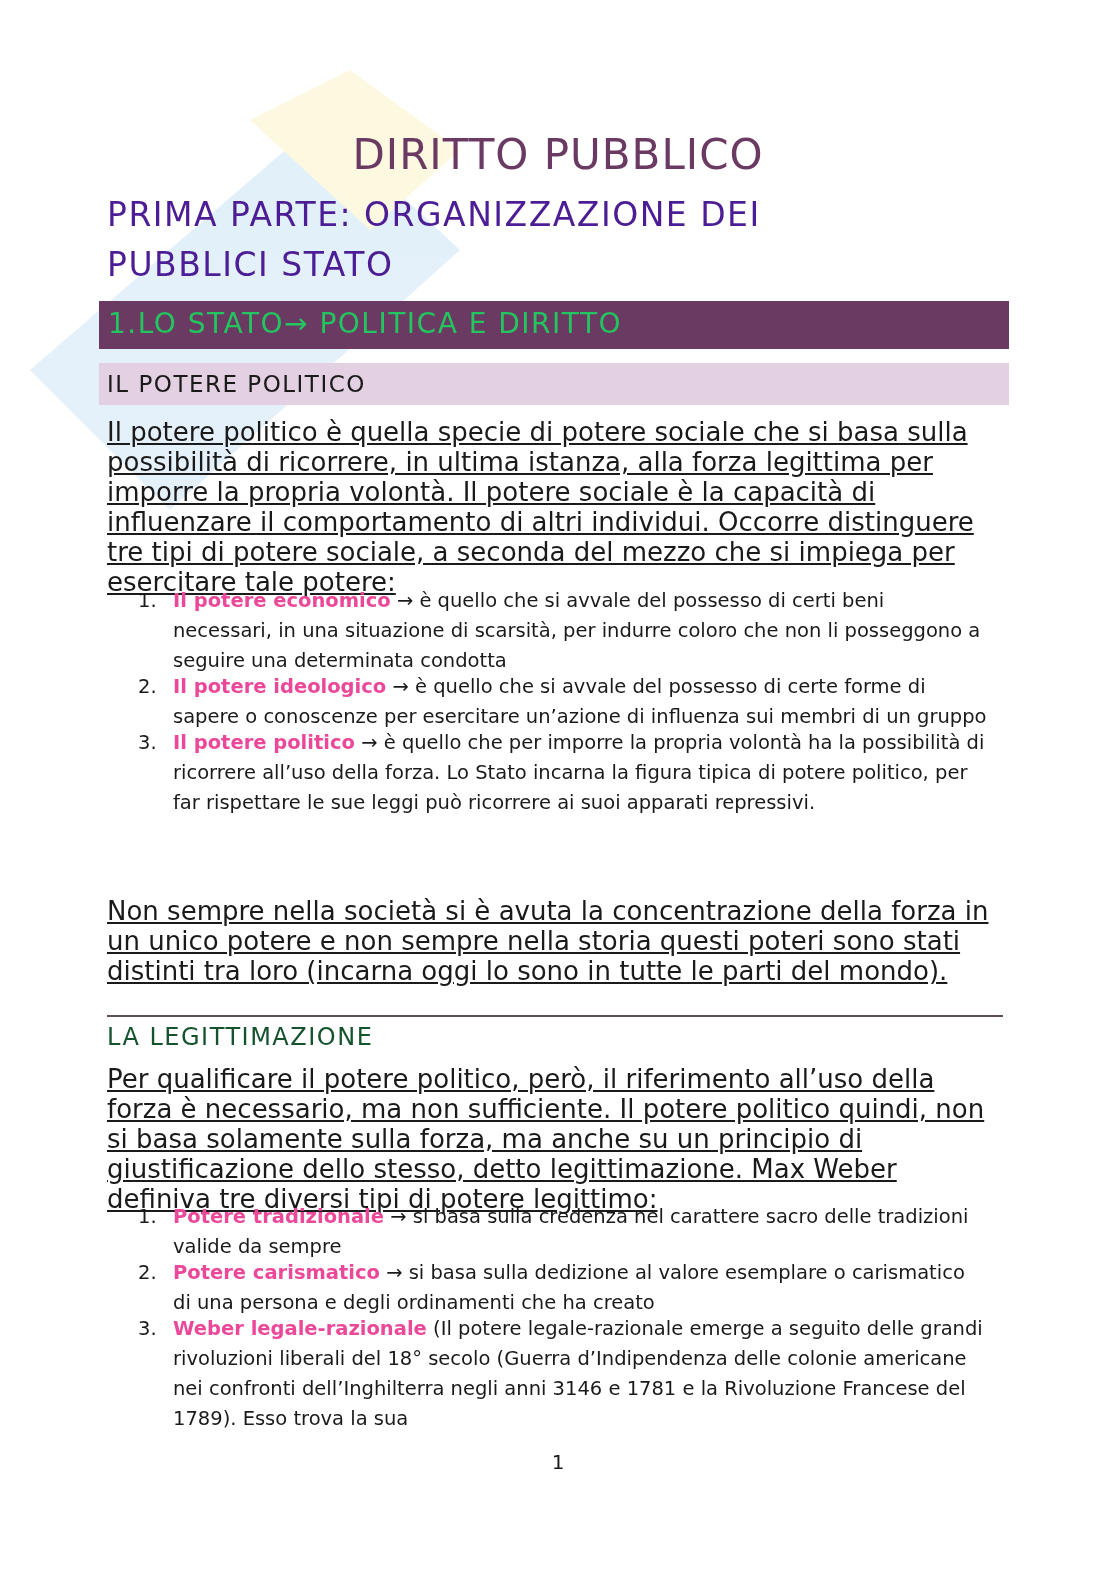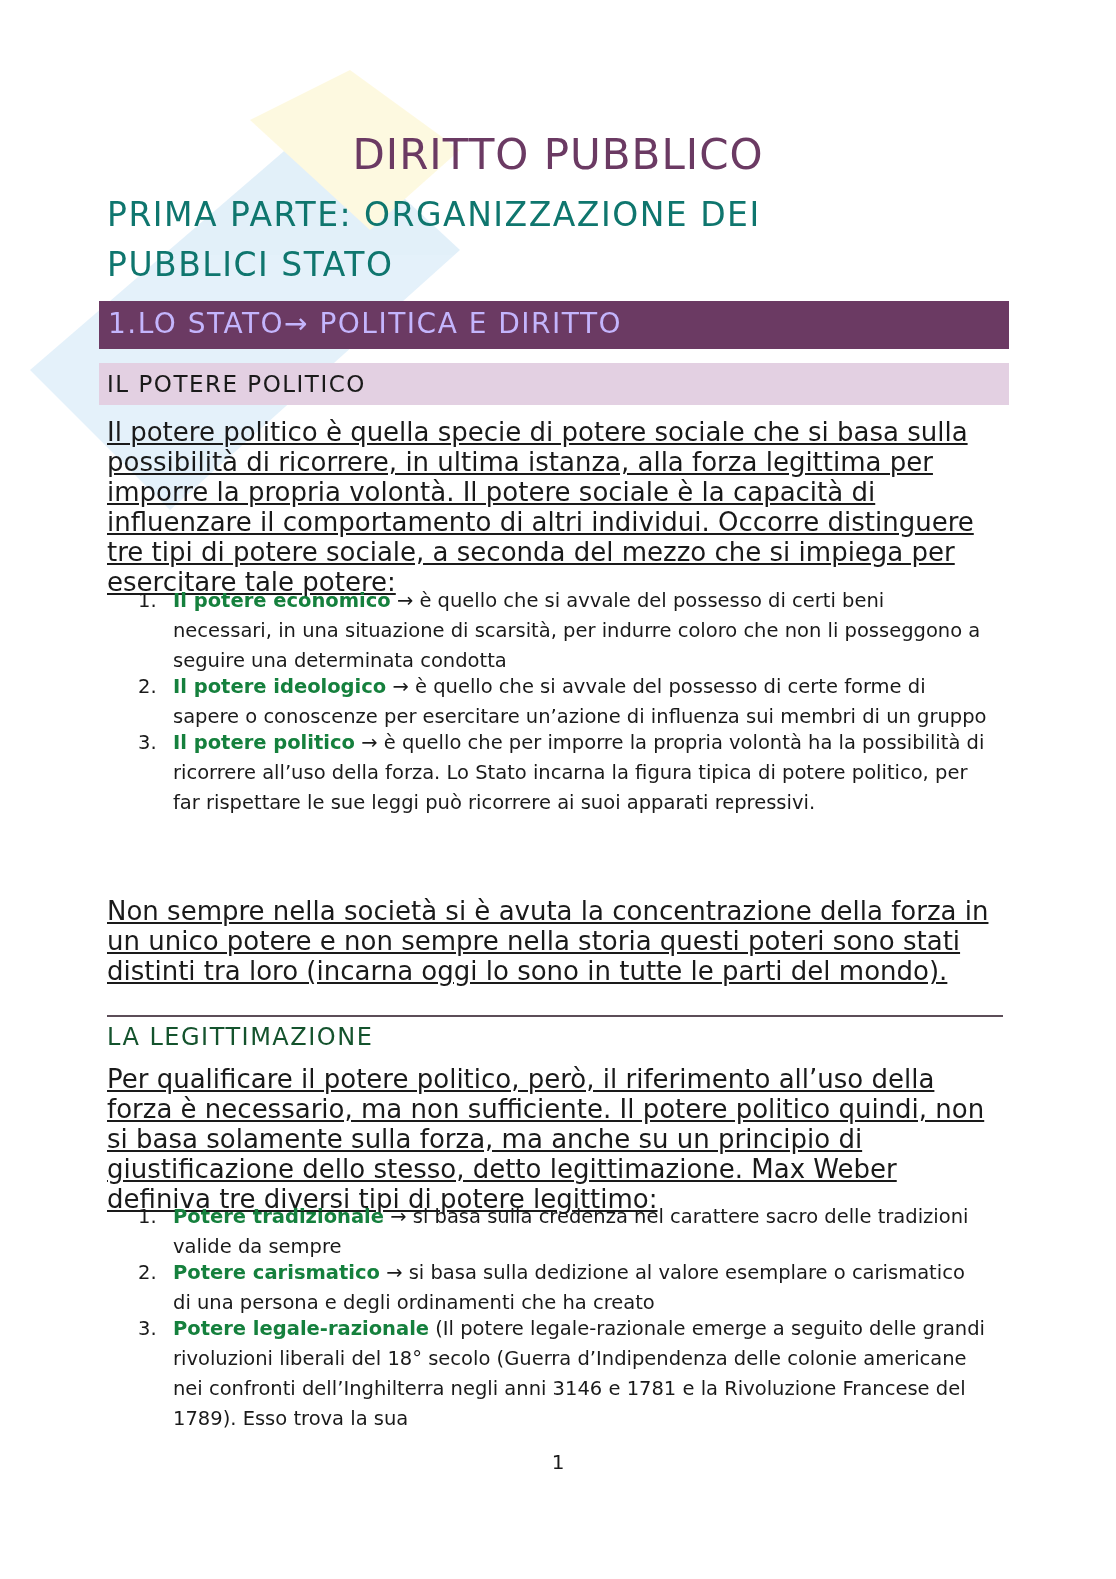--- a/index.html
+++ b/index.html
@@ -3,32 +3,32 @@
   <meta charset="utf-8">
   <style>
     html, body { margin: 0; padding: 0; background: #ffffff; }
     body { width: 1116px; height: 1579px; position: relative; overflow: hidden;
            font-family: "DejaVu Sans", sans-serif; color: #1a1a1a; }
     .watermark { position: absolute; left: 20px; top: 40px; width: 500px; height: 500px; pointer-events: none; }
     .page { position: absolute; left: 0; top: 0; width: 1116px; height: 1168px; }
     .title { position: absolute; left: 0; width: 1116px; top: 130px; text-align: center;
              font-size: 42px; color: #6b3a63; letter-spacing: 1px; margin: 0; font-weight: normal; }
     .subtitle { position: absolute; left: 107px; top: 190px; width: 880px; font-size: 33px; line-height: 50px;
-                color: #0f766e; letter-spacing: 1.5px; margin: 0; font-weight: normal; }
+                color: #4c1d95; letter-spacing: 1.5px; margin: 0; font-weight: normal; }
     .h1bar { position: absolute; left: 99px; top: 301px; width: 910px; height: 48px; background: #6b3a63;
-             color: #c4b5fd; font-size: 28px; line-height: 46px; padding-left: 9px; box-sizing: border-box;
+             color: #22c55e; font-size: 28px; line-height: 46px; padding-left: 9px; box-sizing: border-box;
              letter-spacing: 1.5px; margin: 0; font-weight: normal; }
     .h2bar { position: absolute; left: 99px; top: 363px; width: 910px; height: 42px; background: #e3d0e2;
              color: #1a1a1a; font-size: 23px; line-height: 42px; padding-left: 8px; box-sizing: border-box;
              letter-spacing: 1.5px; margin: 0; font-weight: normal; }
     .para { position: absolute; left: 107px; width: 900px; font-size: 26px; line-height: 30px; margin: 0; text-decoration: underline; }
     ol.list { position: absolute; left: 107px; width: 880px; margin: 0; padding: 0; list-style: none; font-size: 19.5px; line-height: 30px; }
     ol.list li { position: relative; padding-left: 66px; margin-bottom: -4px; }
     ol.list li .num { position: absolute; left: 31px; top: 0; }
-    .kw { color: #15803d; font-weight: bold; }
+    .kw { color: #ec4899; font-weight: bold; }
     .divider { position: absolute; left: 107px; top: 1015px; width: 896px; height: 2px; background: #5c4e58; }
     .h2plain { position: absolute; left: 107px; top: 1020px; font-size: 24px; line-height: 34px; letter-spacing: 1.5px;
                color: #14532d; margin: 0; font-weight: normal; }
     .pagenum { position: absolute; left: 0; width: 1116px; top: 1450px; text-align: center; font-size: 20px; }
   </style>
 </head>
 <body>
 
 <svg class="watermark" viewBox="0 0 500 500">
   <g opacity="0.13">
@@ -79,18 +79,18 @@
     <li>
       <span class="num">1.</span>
       <span class="kw">Potere tradizionale</span><span> → si basa sulla credenza nel carattere sacro delle tradizioni valide da sempre</span>
     </li>
     <li>
       <span class="num">2.</span>
       <span class="kw">Potere carismatico</span><span> → si basa sulla dedizione al valore esemplare o carismatico di una persona e degli ordinamenti che ha creato</span>
     </li>
     <li>
       <span class="num">3.</span>
-      <span class="kw">Potere legale-razionale</span><span> (Il potere legale-razionale emerge a seguito delle grandi rivoluzioni liberali del 18° secolo (Guerra d’Indipendenza delle colonie americane nei confronti dell’Inghilterra negli anni 3146 e 1781 e la Rivoluzione Francese del 1789). Esso trova la sua</span>
+      <span class="kw">Weber legale-razionale</span><span> (Il potere legale-razionale emerge a seguito delle grandi rivoluzioni liberali del 18° secolo (Guerra d’Indipendenza delle colonie americane nei confronti dell’Inghilterra negli anni 3146 e 1781 e la Rivoluzione Francese del 1789). Esso trova la sua</span>
     </li>
   </ol>
 
   <div class="pagenum">1</div>
 </div>
 
 </body></html>

